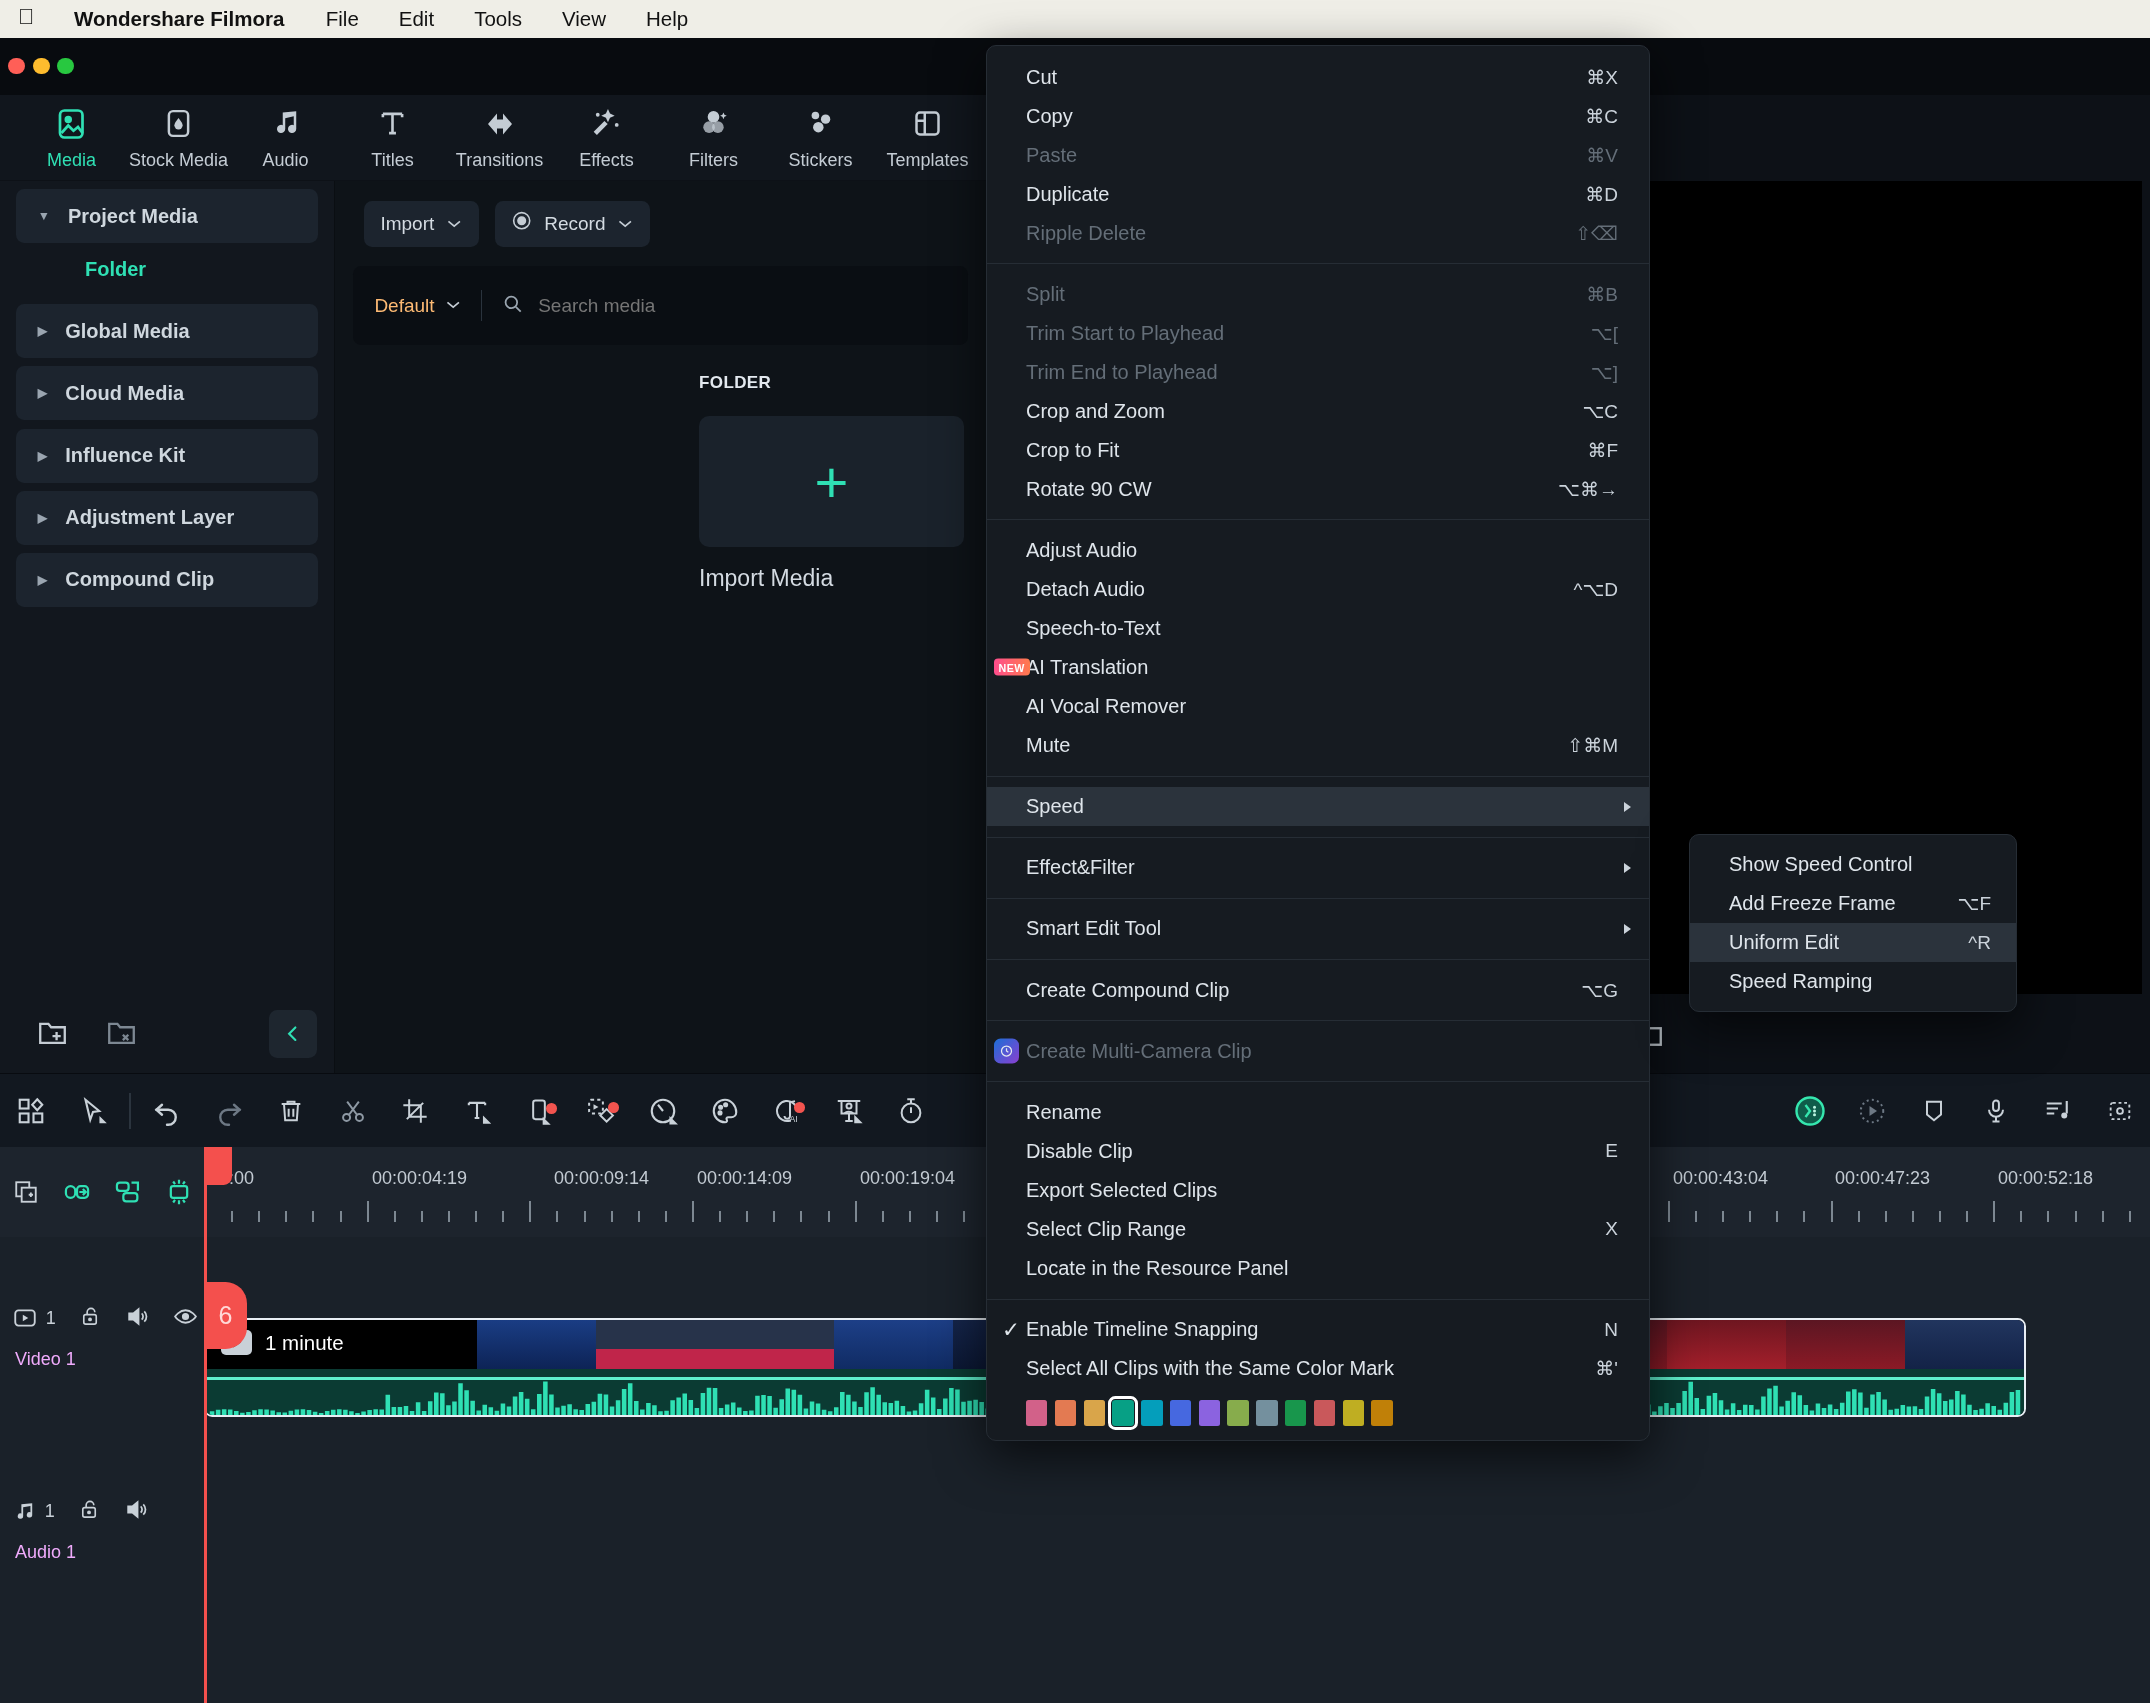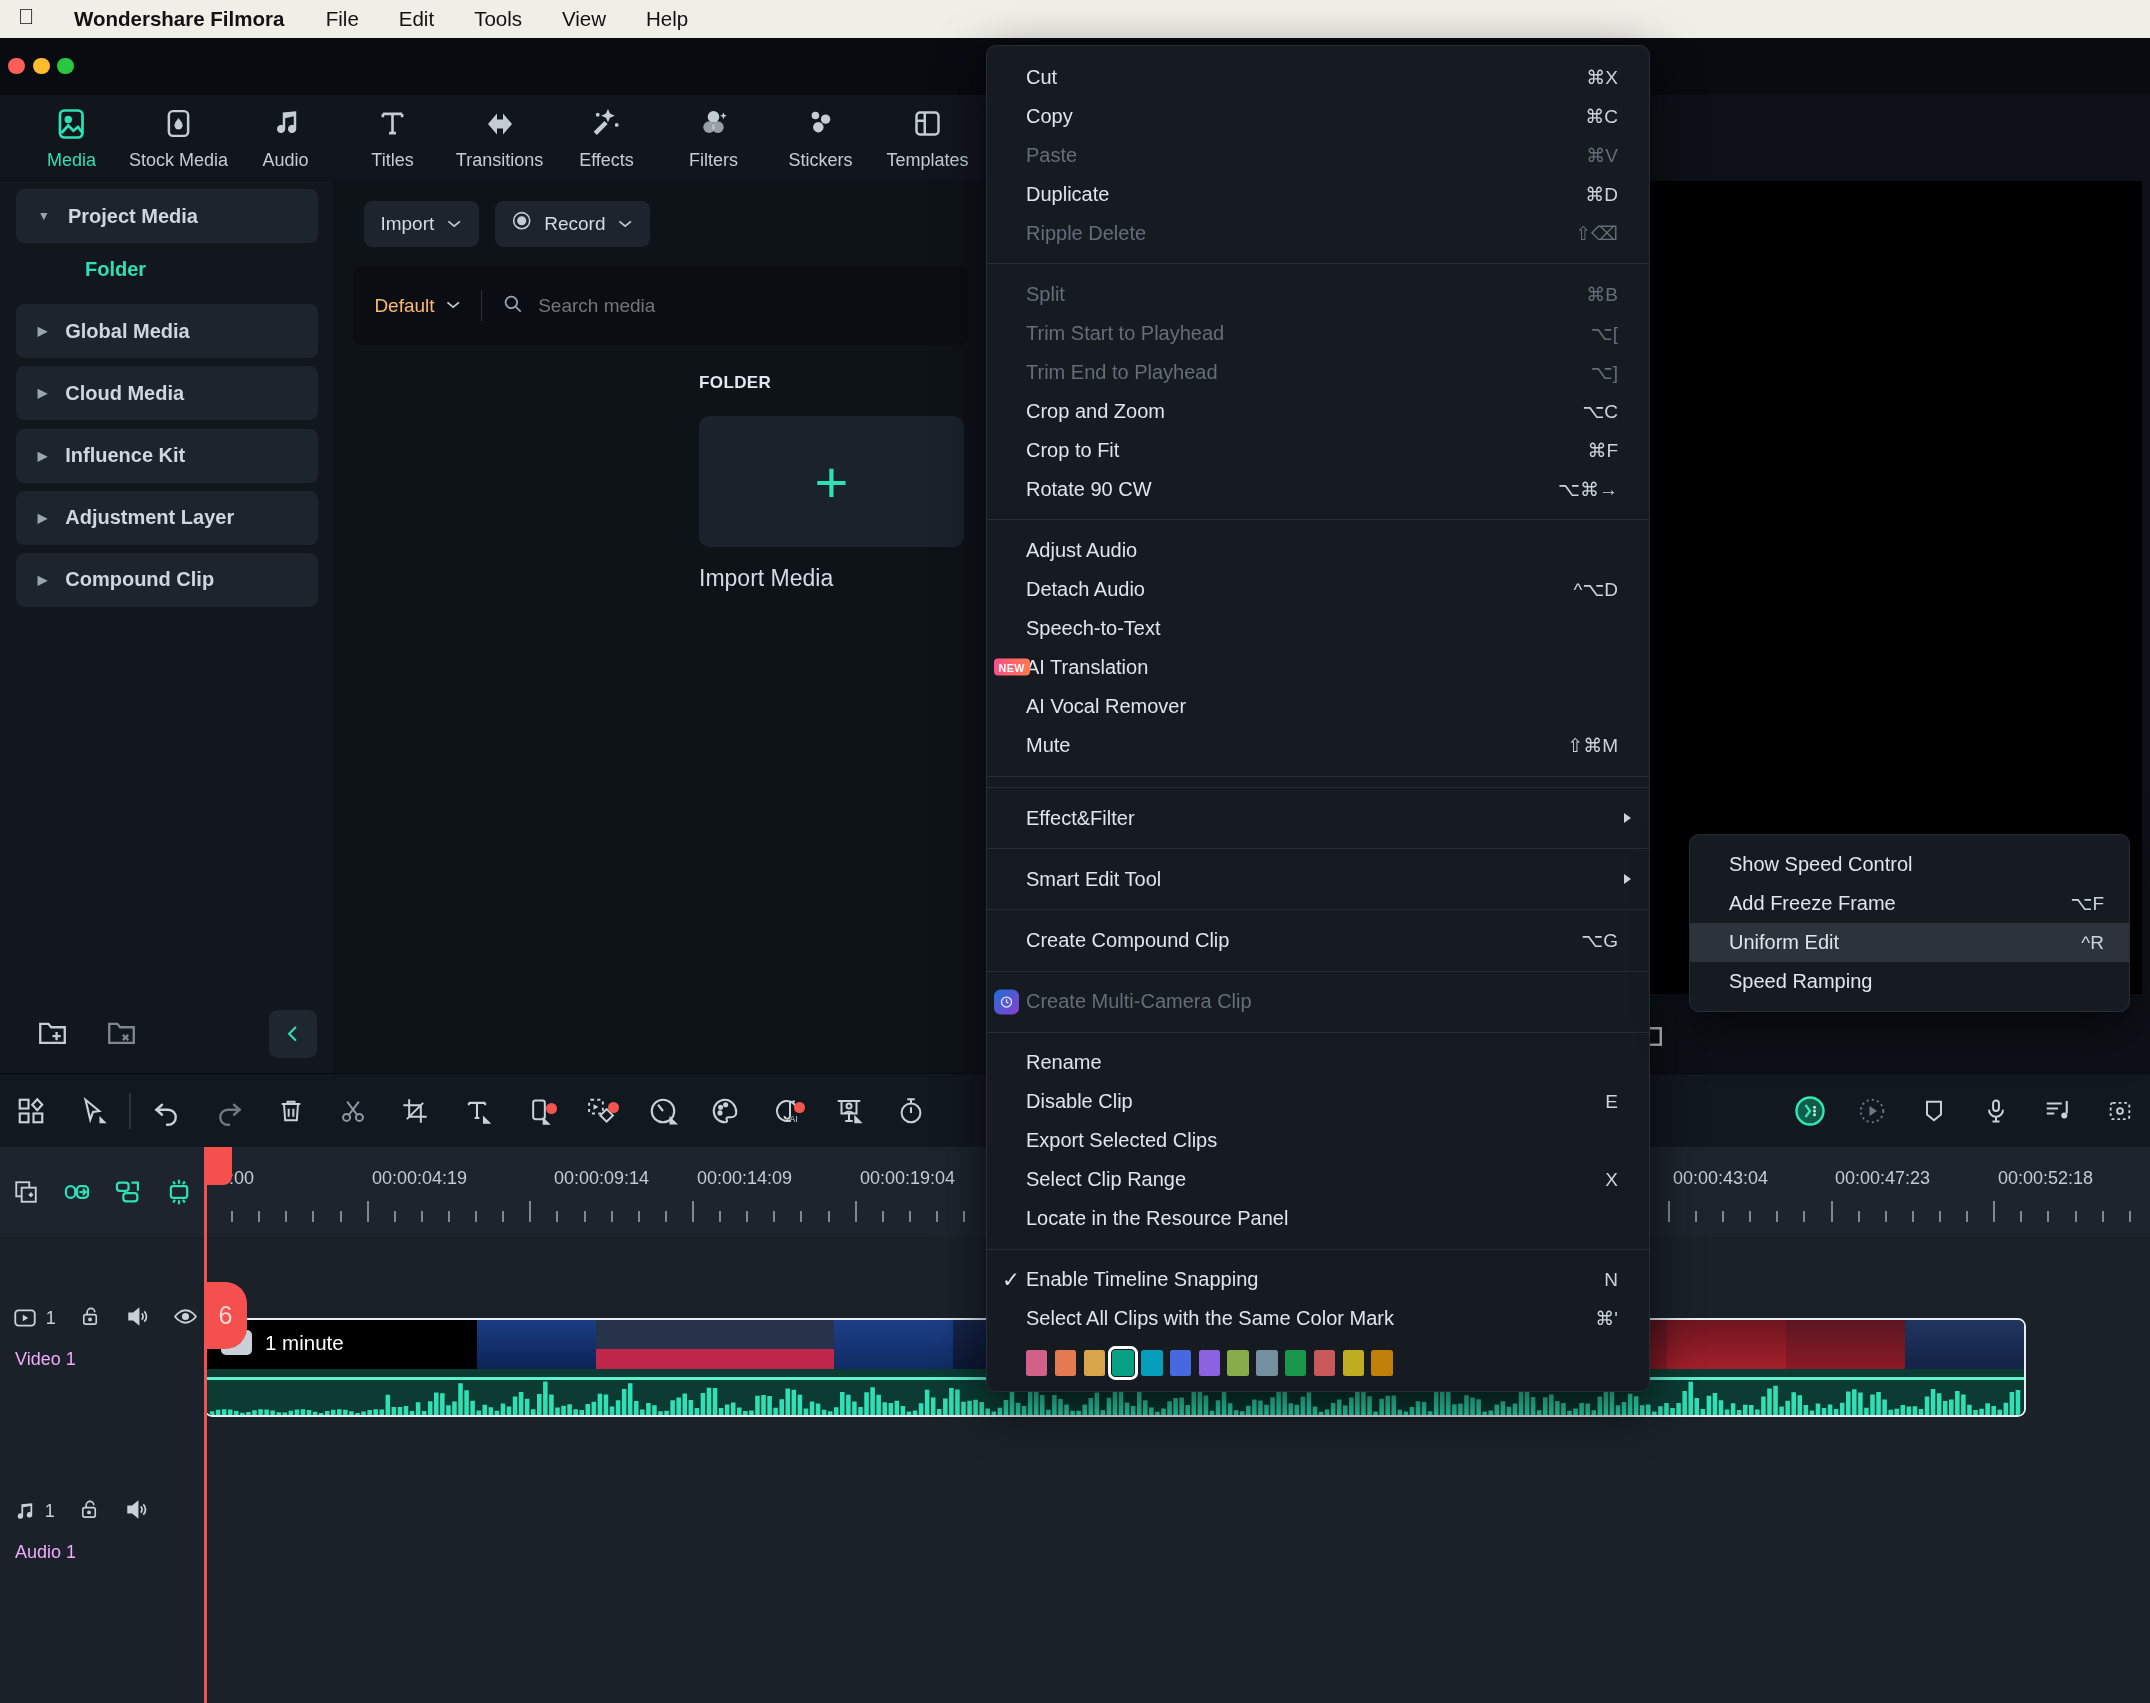--- a/index.html
+++ b/index.html
@@ -145,21 +145,21 @@
               background:linear-gradient(90deg,#ff4d8d,#ff7a4d); color:#fff; font-size:10.7px; font-weight:bold;
               padding:2.5px 5px; border-radius:4.1px; letter-spacing:0.4px; }
   .mcicon { position:absolute; left:6.6px; top:50%; transform:translateY(-50%); width:25px; height:25px; border-radius:6.6px;
             background:linear-gradient(135deg,#1c6fd6,#8a3fd1); display:flex; align-items:center; justify-content:center; }
   .tickmark { position:absolute; left:15px; top:50%; transform:translateY(-50%); font-size:21.4px; color:#dfe5eb; }
   .swatches { display:flex; gap:7.4px; padding:11.5px 0 3.3px 39px; }
   .sw { width:21.4px; height:26px; border-radius:2.5px; }
   .sw.sel { outline:3.3px solid #ffffff; outline-offset:1.6px; border-radius:3.3px; }
 
   .submenu {
-    position:absolute; left:1689px; top:834px; width:441px;
+    position:absolute; left:1689px; top:834px; width:328px;
     background:#161b21; border:0.8px solid #262d35; border-radius:10px; z-index:70;
     box-shadow:0 15px 49px rgba(0,0,0,.65); padding:10px 0;
   }
   .submenu .ctxrow { padding:0 25px 0 39px; }
 </style>
 </head>
 <body>
 
 <div id="root">
 
@@ -845,20 +845,24 @@
         <span>AI Translation</span>
       </div>
       <div class="ctxrow">
         <span>AI Vocal Remover</span>
       </div>
       <div class="ctxrow">
         <span>Mute</span>
         <span class="k">⇧⌘M</span>
       </div>
       <div class="ctxsep"></div>
+      <div class="ctxrow hl">
+        <span>Speed</span>
+        <span class="arrow"></span>
+      </div>
       <div class="ctxsep"></div>
       <div class="ctxrow">
         <span>Effect&amp;Filter</span>
         <span class="arrow"></span>
       </div>
       <div class="ctxsep"></div>
       <div class="ctxrow">
         <span>Smart Edit Tool</span>
         <span class="arrow"></span>
       </div>

